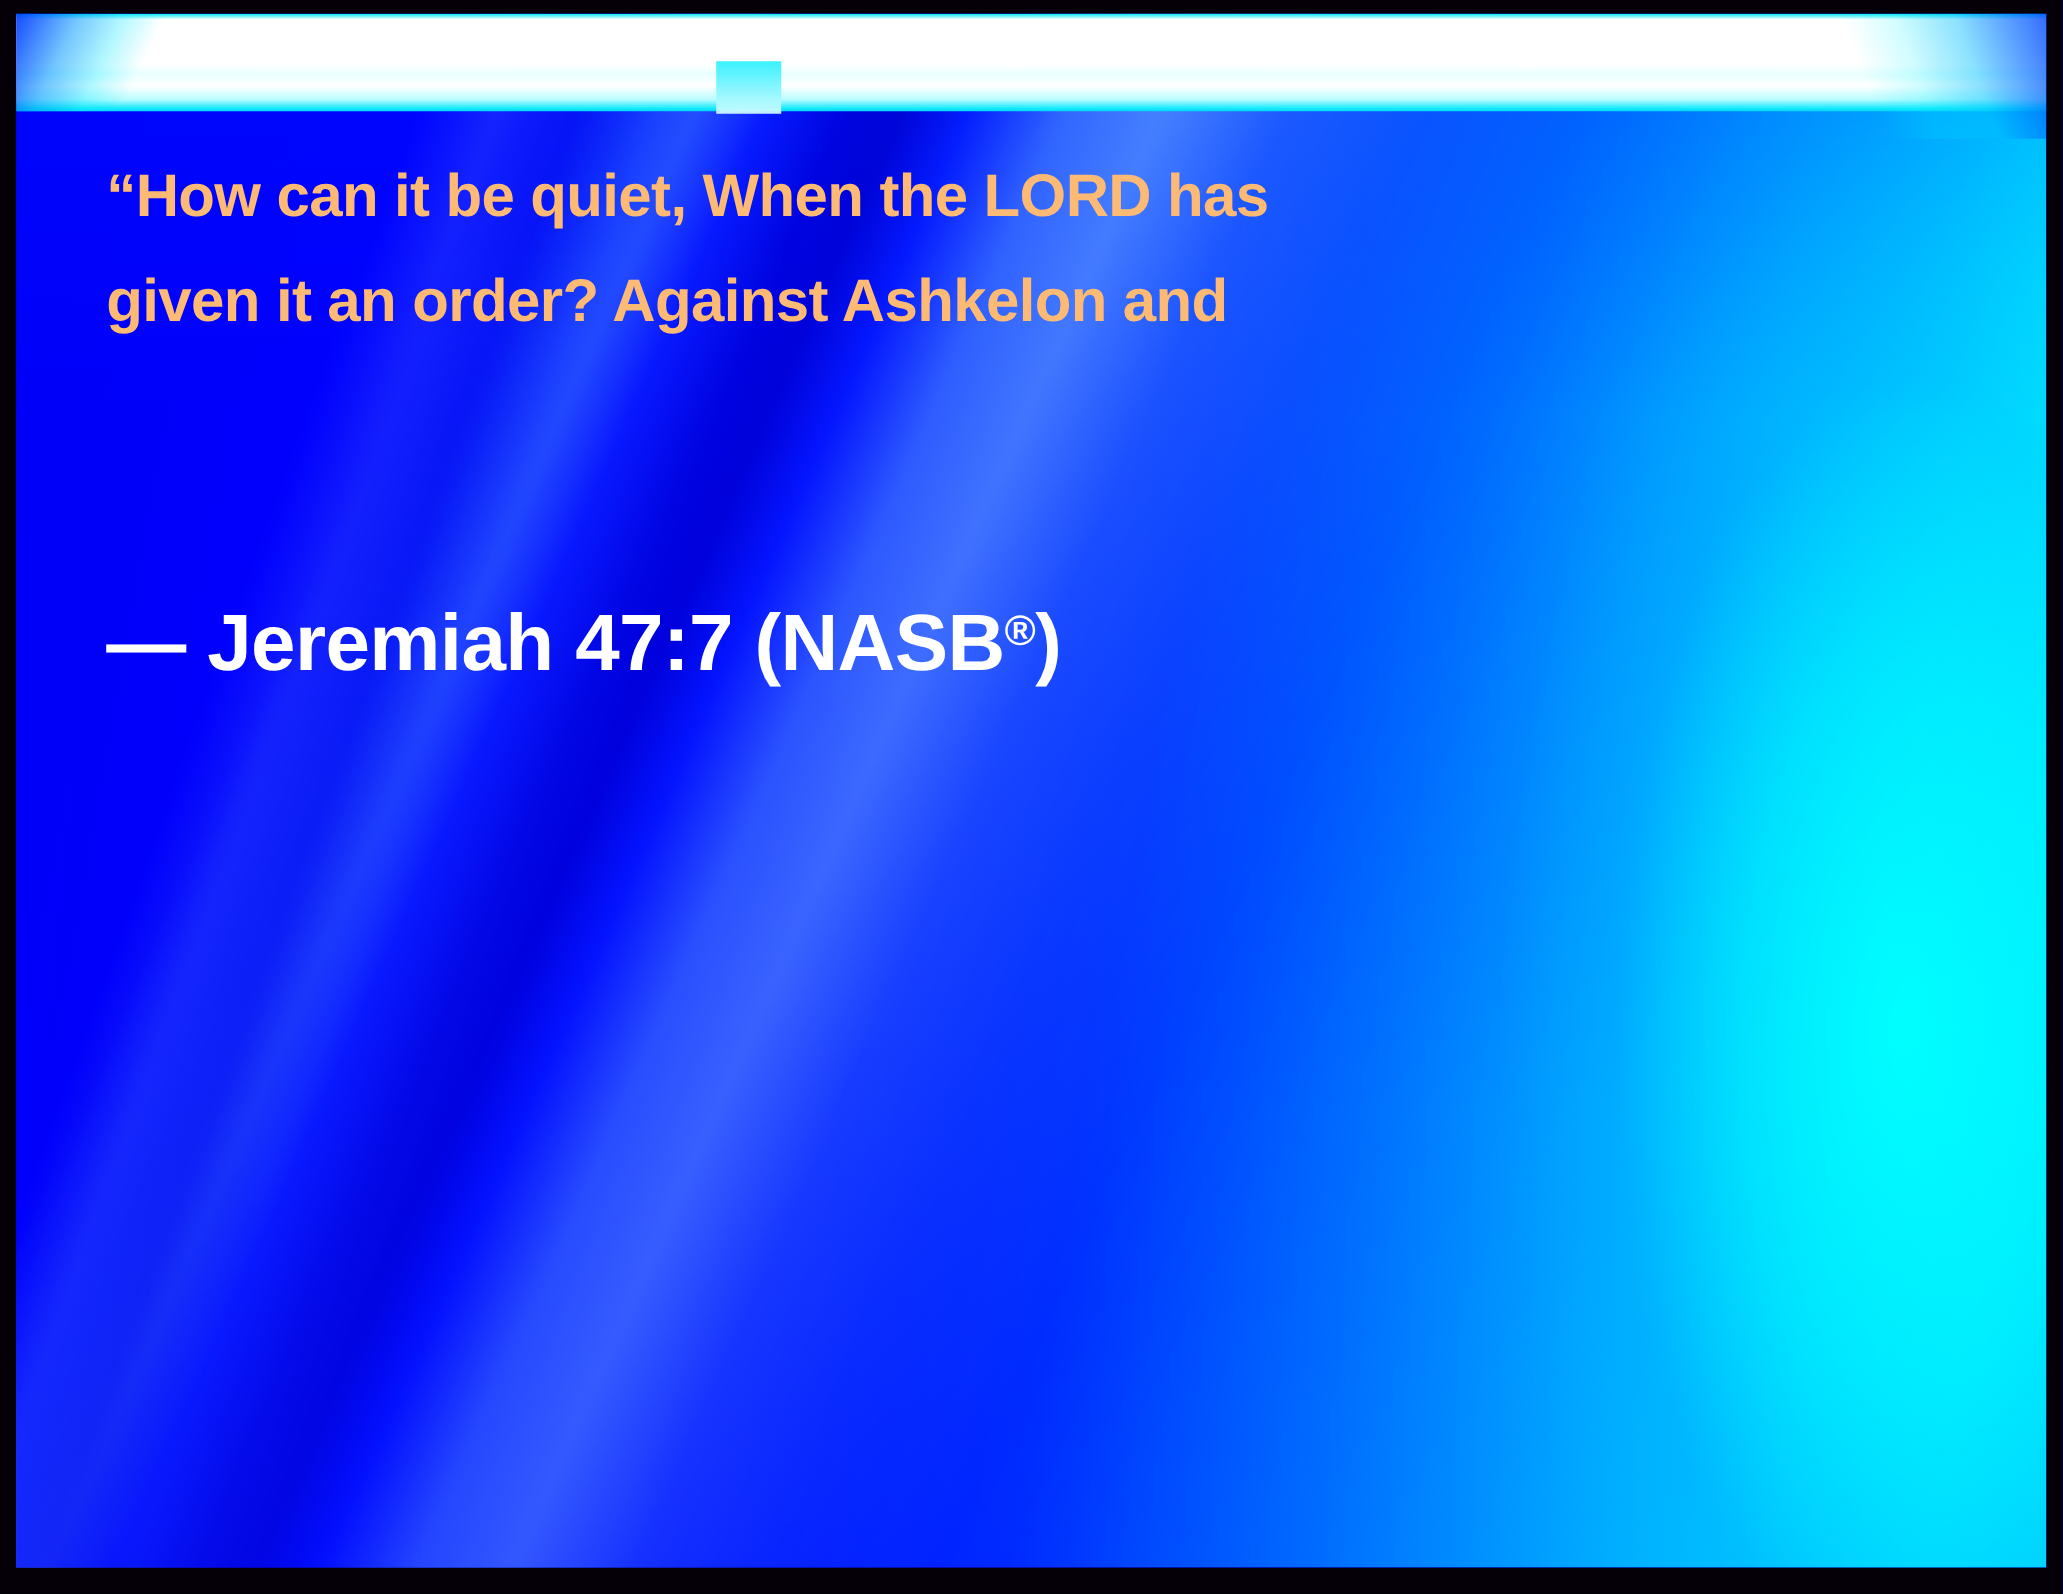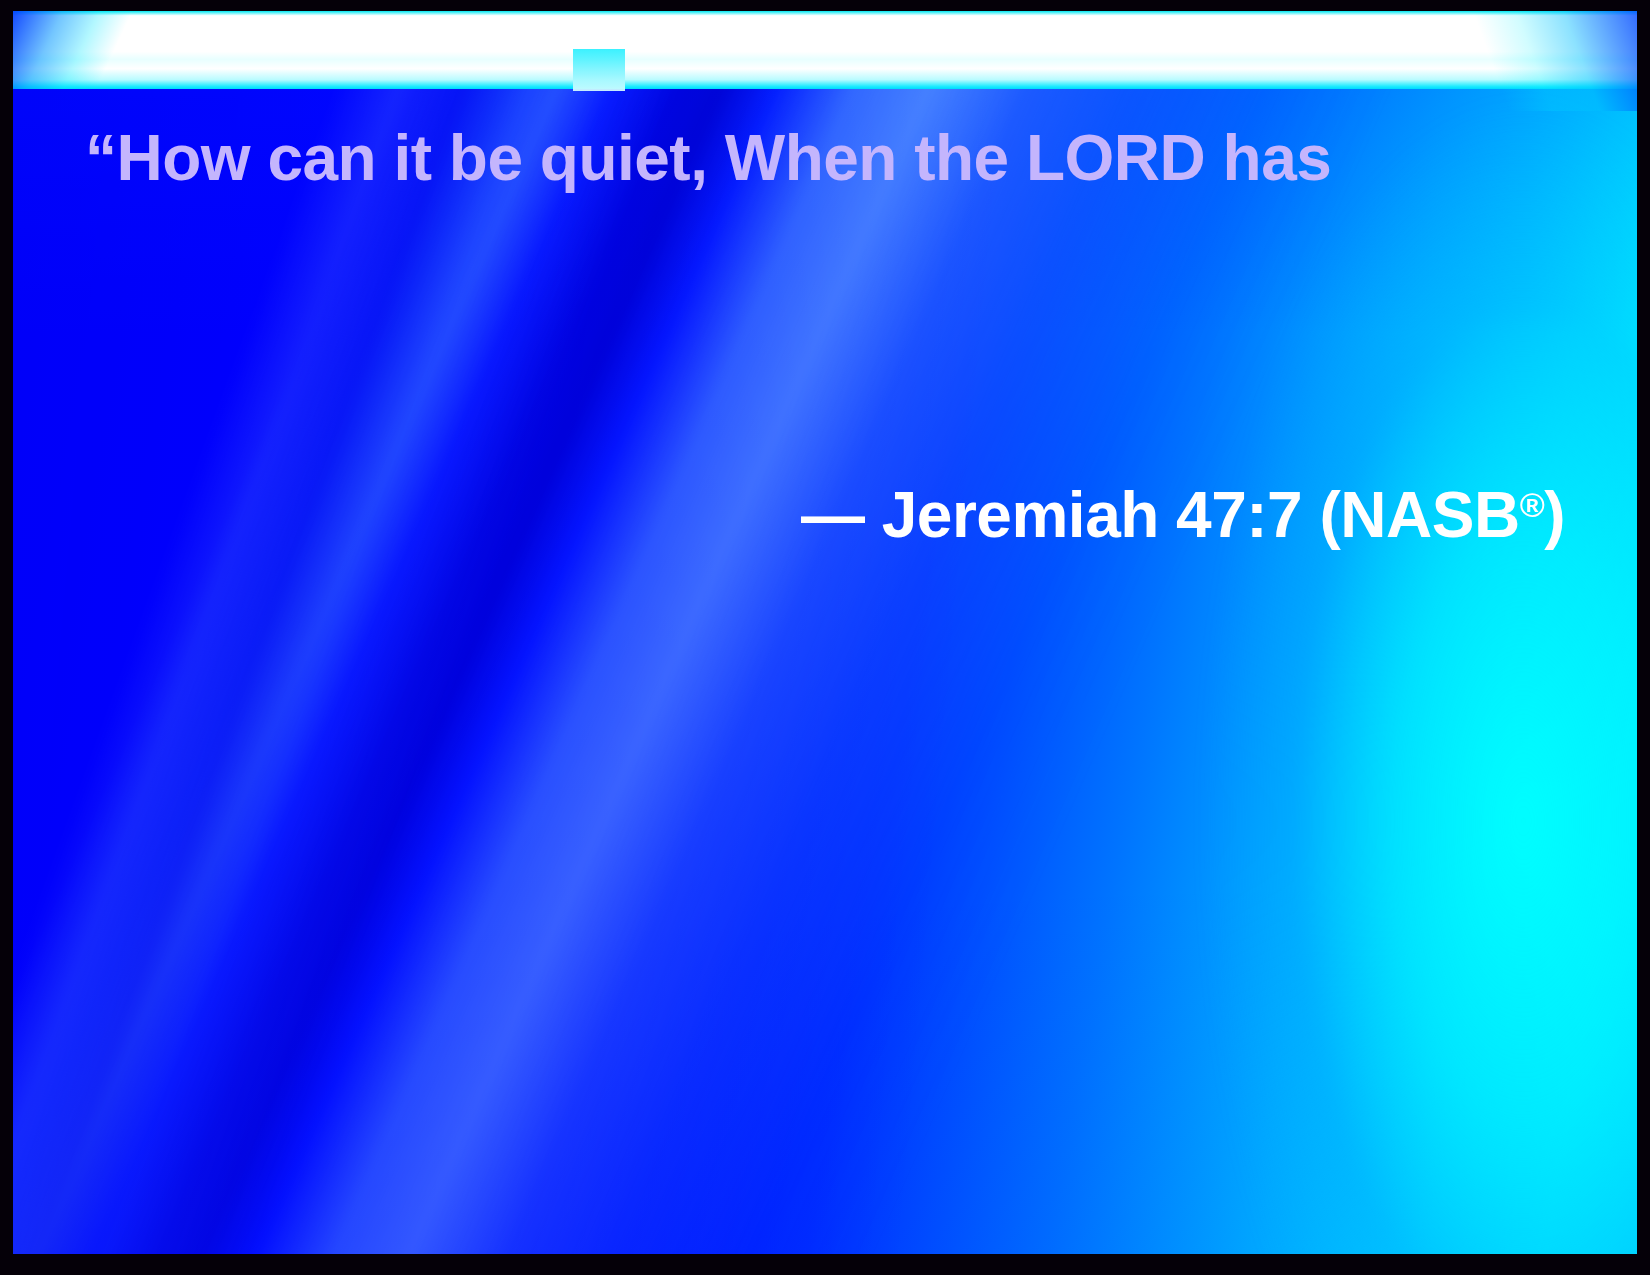--- a/index.html
+++ b/index.html
@@ -205,35 +205,35 @@
 
   
   .verse-block {
     position: absolute;
     left: 72px;
     top: 105px;
     width: 1480px;
   }
 
   .verse-line {
-    color: #c4b5fd;
-    font-size: 64px;
+    color: #fdba74;
+    font-size: 48px;
     font-weight: bold;
     line-height: 84px;
     letter-spacing: -0.5px;
     white-space: nowrap;
     font-stretch: condensed;
   }
 
   .attribution {
     position: absolute;
     left: 72px;
     top: 452px;
     width: 1480px;
-    text-align: right;
+    text-align: left;
     padding-right: 2px;
   }
 
   .attribution-text {
     color: #ffffff;
     font-size: 64px;
     font-weight: bold;
     line-height: 84px;
     white-space: nowrap;
     letter-spacing: -0.5px;
@@ -262,20 +262,21 @@
     <div class="bg-cyan-bloom"></div>
 
     <div class="top-band">
       <div class="top-band-notch"></div>
     </div>
     <div class="top-band-left-fade"></div>
     <div class="top-band-right-fade"></div>
 
     <div class="verse-block">
       <div class="verse-line">“How can it be quiet, When the LORD has</div>
+      <div class="verse-line">given it an order? Against Ashkelon and</div>
     </div>
 
     <div class="attribution">
       <div class="attribution-text"><span>—</span>&nbsp;<span>Jeremiah</span>&nbsp;<span>47:7</span>&nbsp;<span>(NASB</span><span class="reg-mark">®</span><span>)</span></div>
     </div>
 
   </div>
 </div>
 
 </body></html>

